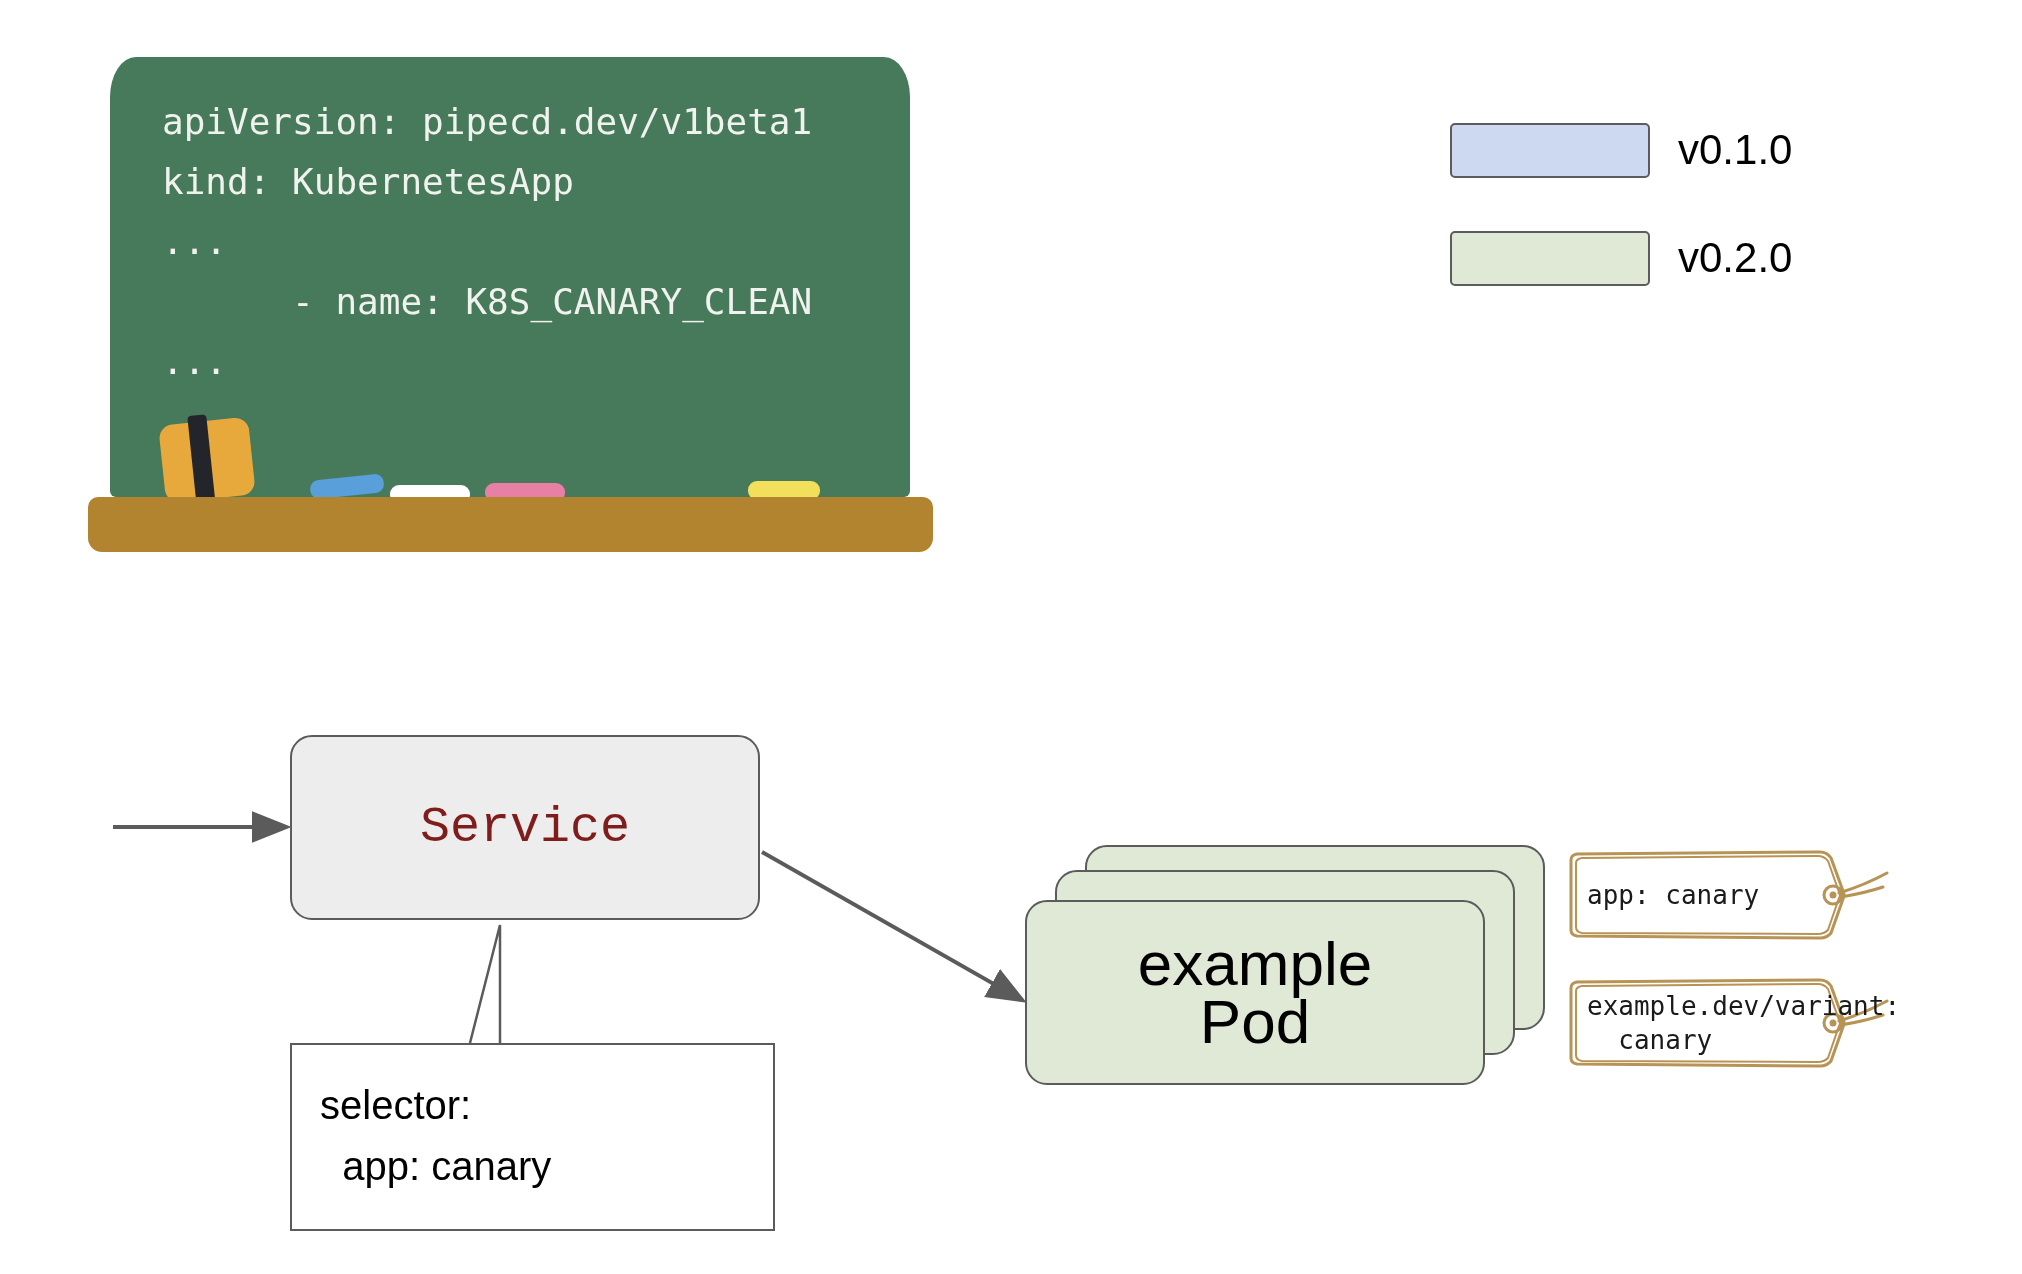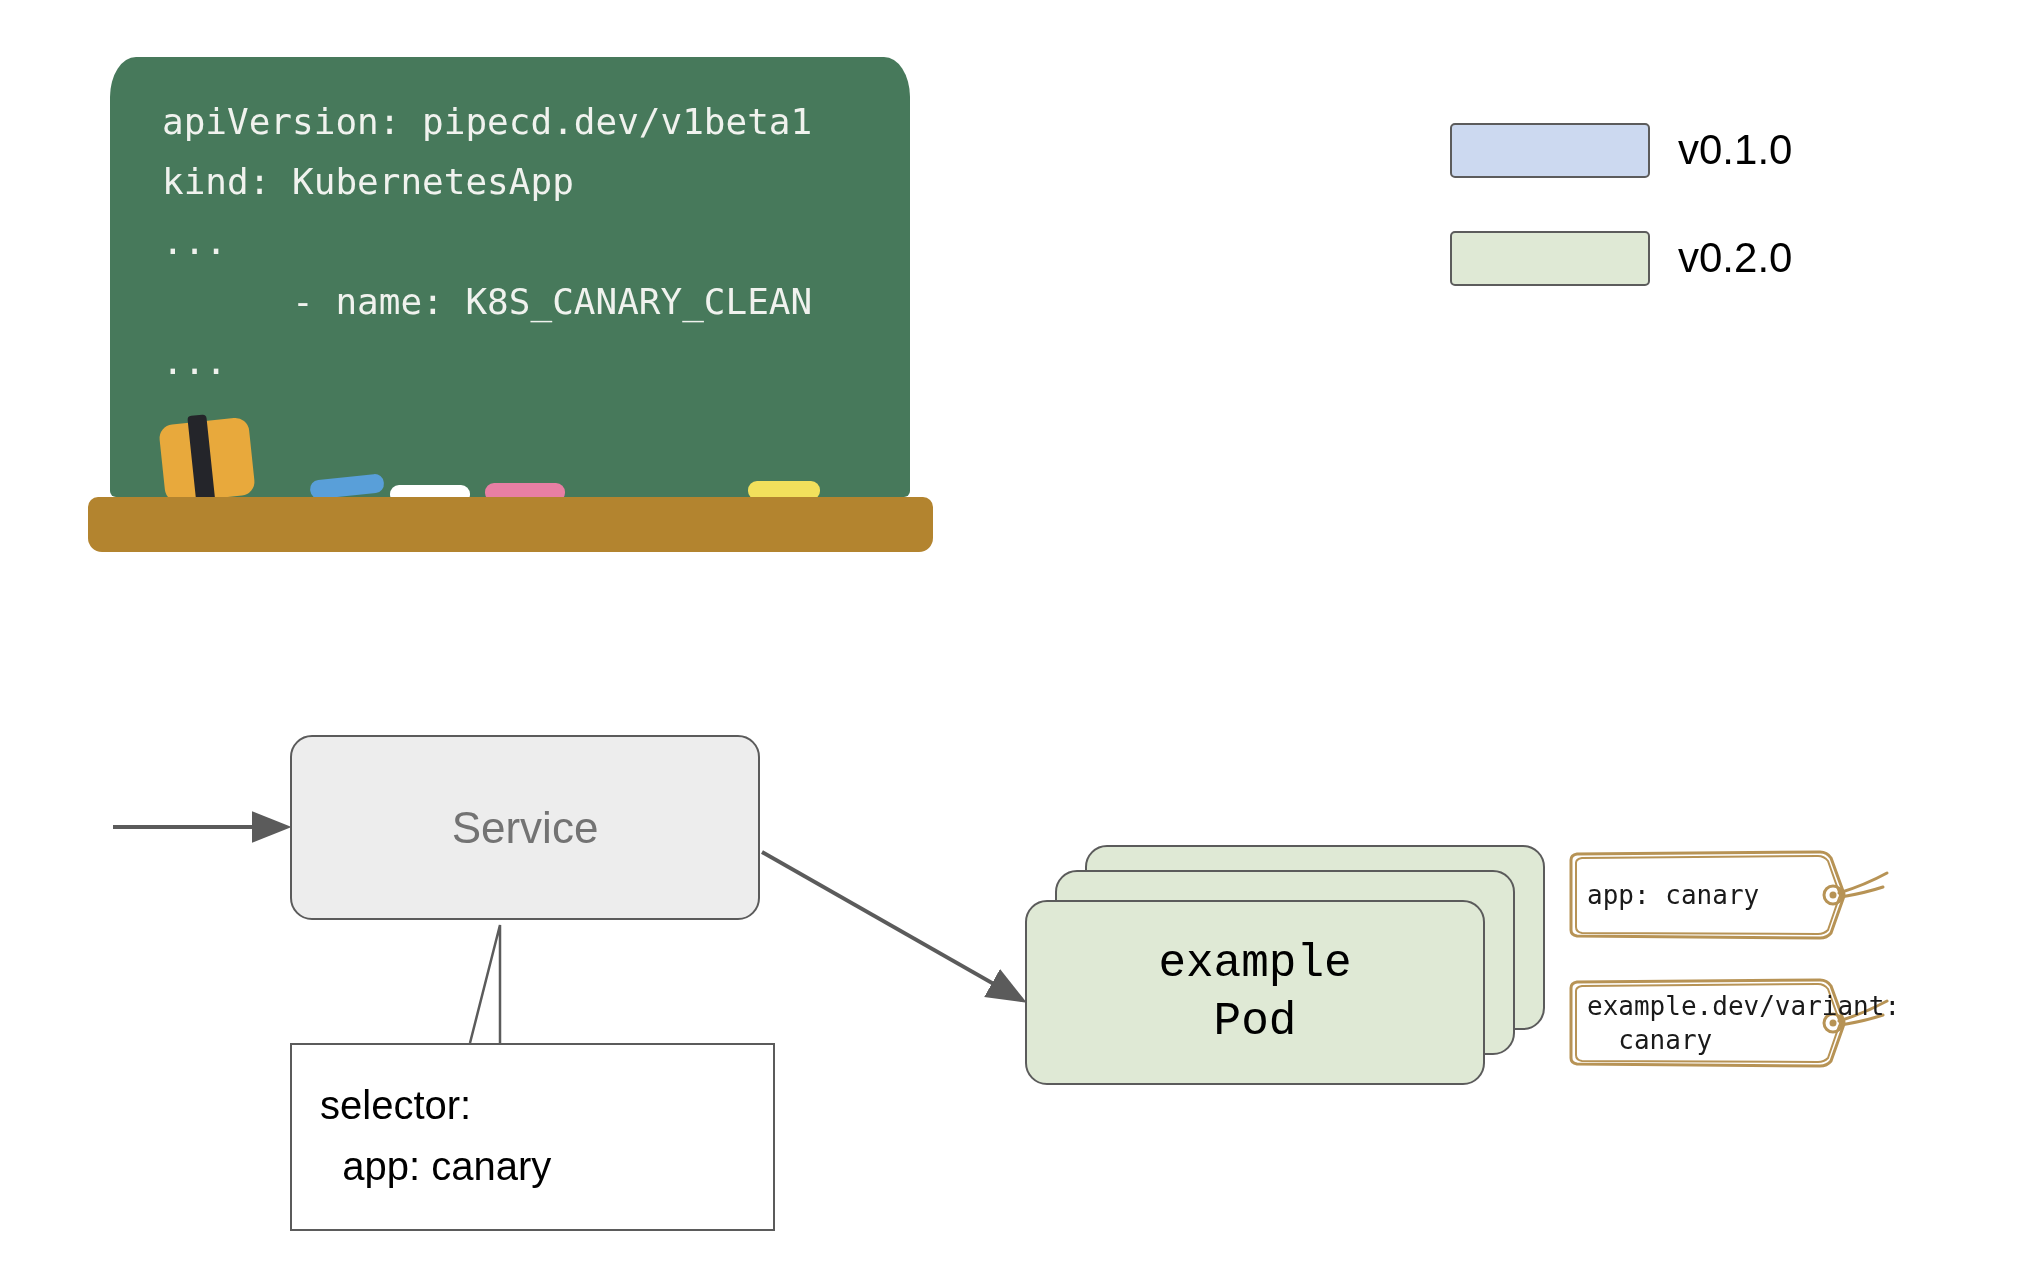--- a/index.html
+++ b/index.html
@@ -126,23 +126,23 @@
     height: 185px;
     background: #ededed;
     border: 2.5px solid #5b5b5b;
     border-radius: 22px;
     box-sizing: border-box;
     display: flex;
     align-items: center;
     justify-content: center;
   }
   #service-label {
-    font-size: 44px;
-    color: #737373;
-    font-family: Liberation Sans, sans-serif;
+    font-size: 50px;
+    color: #7f1d1d;
+    font-family: Liberation Mono, monospace;
   }
 
   
   #selector-callout {
     position: absolute;
     left: 290px;
     top: 1043px;
     width: 485px;
     height: 188px;
     background: #ffffff;
@@ -176,24 +176,24 @@
     border: 2.5px solid #5b5b5b;
     border-radius: 22px;
     box-sizing: border-box;
   }
   #pod-back  { left: 60px; top: 0px; }
   #pod-mid   { left: 30px; top: 25px; }
   #pod-front { left: 0px;  top: 55px;
                display: flex; align-items: center; justify-content: center; }
   #pod-front-label {
     text-align: center;
-    font-size: 46px;
+    font-size: 62px;
     line-height: 58px;
     color: #000;
-    font-family: Liberation Mono, monospace;
+    font-family: Liberation Sans, sans-serif;
   }
 
   
   .tag {
     position: absolute;
     width: 330px;
     height: 96px;
   }
   #tag-app     { left: 1565px; top: 847px; }
   #tag-variant { left: 1565px; top: 975px; }

